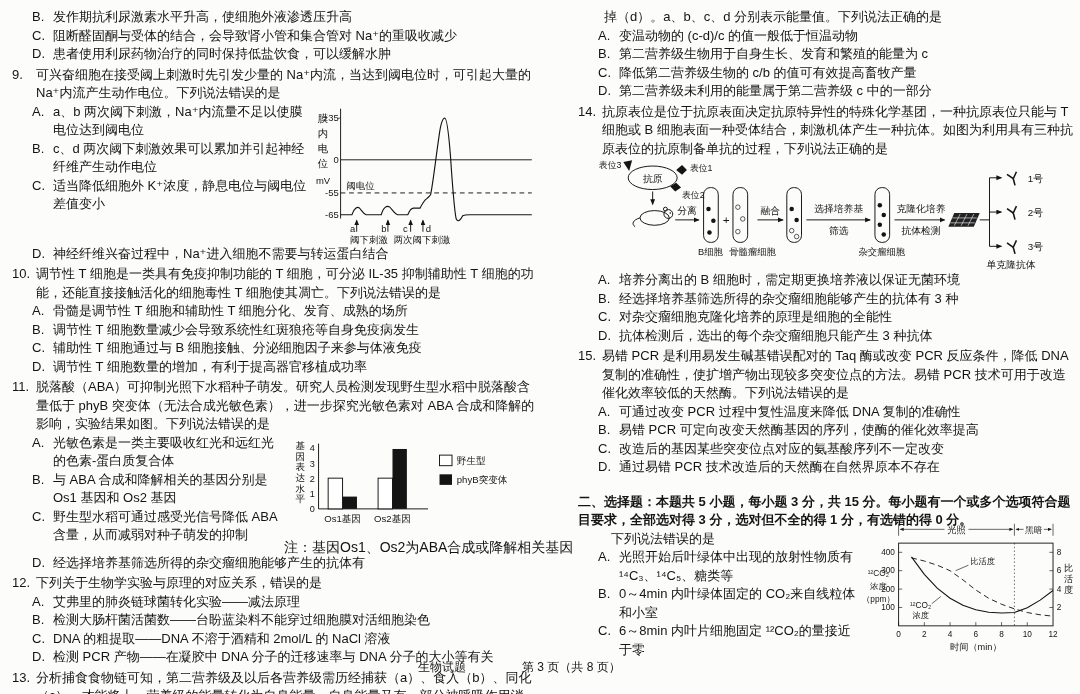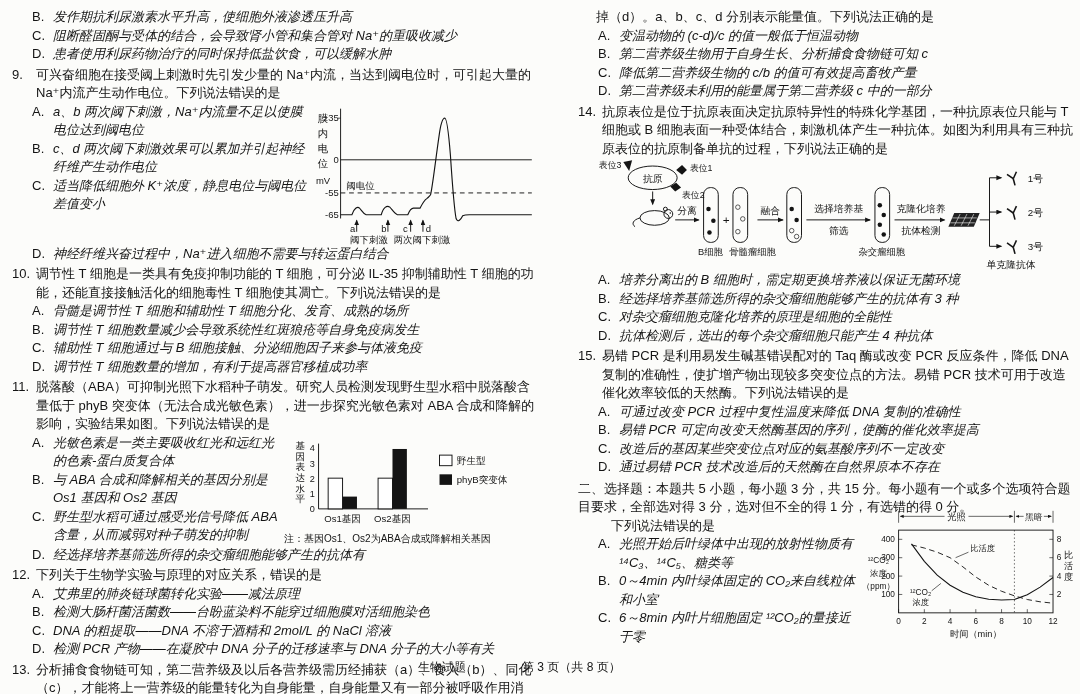--- a/index.html
+++ b/index.html
@@ -8,28 +8,28 @@
         font-size:13px;line-height:18.5px;overflow:hidden;}
   .col{position:absolute;top:8px;}
   .col-left{left:12px;width:524px;}
   .col-right{left:578px;width:498px;}
   .q{display:flex;align-items:flex-start;margin-top:2px;}
   .qnum{min-width:24px;flex:none;}
   .qbody{flex:1;min-width:0;}
   .opts{margin-left:20px;}
   .opt{display:flex;align-items:flex-start;}
   .optlabel{width:21px;flex:none;}
-  .opttext{flex:1;min-width:0;font-style:italic;}
+  .opttext{flex:1;min-width:0;}
   .row{display:flex;margin-left:20px;align-items:flex-start;}
   .row .optcol{flex:1;min-width:0;}
   .row .opt{margin-left:0;}
   .figcol{flex:none;}
-  .fignote{font-size:10px;white-space:nowrap;line-height:14px;margin-top:2px;}
-  .cont-indent{margin-left:18px;}
-  .sec{font-weight:normal;margin-top:3px;}
+  .fignote{font-size:14px;white-space:nowrap;line-height:14px;margin-top:10px;}
+  .cont-indent{margin-left:26px;}
+  .sec{font-weight:bold;margin-top:16px;}
   .footer{position:absolute;bottom:18px;left:418px;display:flex;gap:56px;font-size:12px;}
   svg{display:block;}
   svg text{fill:#141414;}
   .ln{stroke:#141414;stroke-width:1;fill:none;}
   .ln2{stroke:#141414;stroke-width:1.2;fill:none;}
   .thin{stroke:#141414;stroke-width:.7;fill:none;}
 </style>
 </head>
 <body>
 
@@ -223,21 +223,21 @@
   <div class="col col-right">
 
     <div class="cont-indent">掉（d）。a、b、c、d 分别表示能量值。下列说法正确的是</div>
     <div class="opts">
       <div class="opt">
           <span class="optlabel">A.</span>
           <span class="opttext">变温动物的 (c-d)/c 的值一般低于恒温动物</span>
         </div>
       <div class="opt">
           <span class="optlabel">B.</span>
-          <span class="opttext">第二营养级生物用于自身生长、分析捕食食物链可知 c</span>
+          <span class="opttext">第二营养级生物用于自身生长、发育和繁殖的能量为 c</span>
         </div>
       <div class="opt">
           <span class="optlabel">C.</span>
           <span class="opttext">降低第二营养级生物的 c/b 的值可有效提高畜牧产量</span>
         </div>
       <div class="opt">
           <span class="optlabel">D.</span>
           <span class="opttext">第二营养级未利用的能量属于第二营养级 c 中的一部分</span>
         </div>
     </div>
@@ -341,21 +341,21 @@
       <div class="opt">
           <span class="optlabel">B.</span>
           <span class="opttext">经选择培养基筛选所得的杂交瘤细胞能够产生的抗体有 3 种</span>
         </div>
       <div class="opt">
           <span class="optlabel">C.</span>
           <span class="opttext">对杂交瘤细胞克隆化培养的原理是细胞的全能性</span>
         </div>
       <div class="opt">
           <span class="optlabel">D.</span>
-          <span class="opttext">抗体检测后，选出的每个杂交瘤细胞只能产生 4 种抗体</span>
+          <span class="opttext">抗体检测后，选出的每个杂交瘤细胞只能产生 3 种抗体</span>
         </div>
     </div>
 
     <div class="q">
       <span class="qnum">15.</span>
       <div class="qbody">易错 PCR 是利用易发生碱基错误配对的 Taq 酶或改变 PCR 反应条件，降低 DNA 复制的准确性，使扩增产物出现较多突变位点的方法。易错 PCR 技术可用于改造催化效率较低的天然酶。下列说法错误的是</div>
     </div>
     <div class="opts">
       <div class="opt">
           <span class="optlabel">A.</span>

